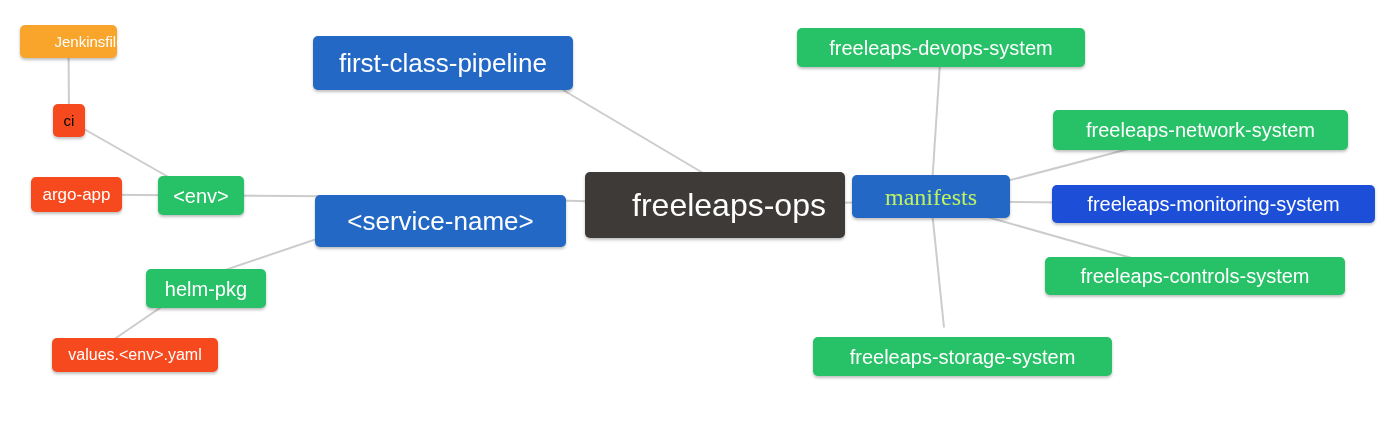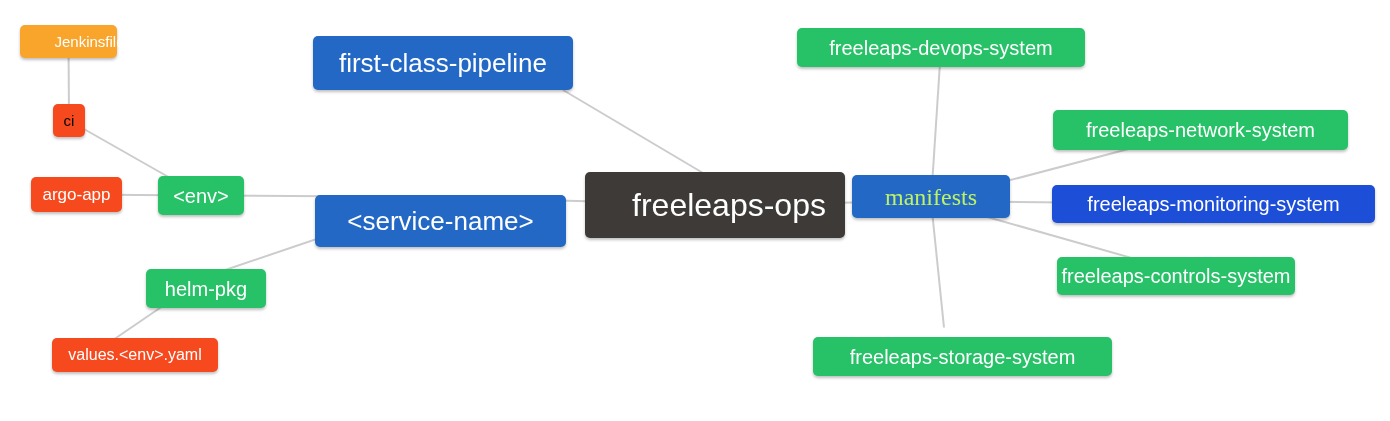--- a/index.html
+++ b/index.html
@@ -64,15 +64,15 @@
     <div class="node" style="left: 158px; top: 176px; width: 86px; height: 39px; font-size: 20px; background: rgb(39, 193, 103); color: rgb(255, 255, 255);">&lt;env&gt;</div>
     <div class="node" style="left: 146px; top: 257px; width: 120px; height: 39px; font-size: 20px; background: rgb(39, 193, 103); color: rgb(255, 255, 255); margin-top: 12px;">helm-pkg</div>
     <div class="node" style="left: 8px; top: 338px; width: 166px; height: 34px; font-size: 16px; background: rgb(247, 73, 30); color: rgb(255, 255, 255); margin-left: 44px;">values.&lt;env&gt;.yaml</div>
     <div class="node" style="left: 313px; top: 36px; width: 260px; height: 54px; font-size: 26px; background: rgb(34, 104, 196); color: rgb(255, 255, 255);">first-class-pipeline</div>
     <div class="node" style="left: 315px; top: 171px; width: 251px; height: 52px; font-size: 26px; background: rgb(34, 104, 196); color: rgb(255, 255, 255); margin-top: 24px;">&lt;service-name&gt;</div>
     <div class="node" style="left: 585px; top: 172px; width: 260px; height: 66px; font-size: 32px; background: rgb(62, 58, 56); color: rgb(255, 255, 255); padding-left: 28px;">freeleaps-ops</div>
     <div class="node" style="left: 852px; top: 175px; width: 158px; height: 43px; font-size: 24px; background: rgb(34, 104, 196); color: #bef264; font-family: Liberation Serif, serif;">manifests</div>
     <div class="node" style="left: 797px; top: 28px; width: 288px; height: 39px; font-size: 20px; background: rgb(39, 193, 103); color: rgb(255, 255, 255);">freeleaps-devops-system</div>
     <div class="node" style="left: 1053px; top: 110px; width: 295px; height: 40px; font-size: 20px; background: rgb(39, 193, 103); color: rgb(255, 255, 255);">freeleaps-network-system</div>
     <div class="node" style="left: 1052px; top: 185px; width: 323px; height: 38px; font-size: 20px; background: #1d4ed8; color: rgb(255, 255, 255);">freeleaps-monitoring-system</div>
-    <div class="node" style="left: 1045px; top: 257px; width: 238px; height: 38px; font-size: 20px; background: rgb(39, 193, 103); color: rgb(255, 255, 255); margin-left: 12px;">freeleaps-controls-system</div>
+    <div class="node" style="left: 1045px; top: 257px; width: 300px; height: 38px; font-size: 20px; background: rgb(39, 193, 103); color: rgb(255, 255, 255);">freeleaps-controls-system</div>
     <div class="node" style="left: 813px; top: 308px; width: 299px; height: 39px; font-size: 20px; background: rgb(39, 193, 103); color: rgb(255, 255, 255); margin-top: 29px;">freeleaps-storage-system</div>
   </div>
 
 </body></html>

